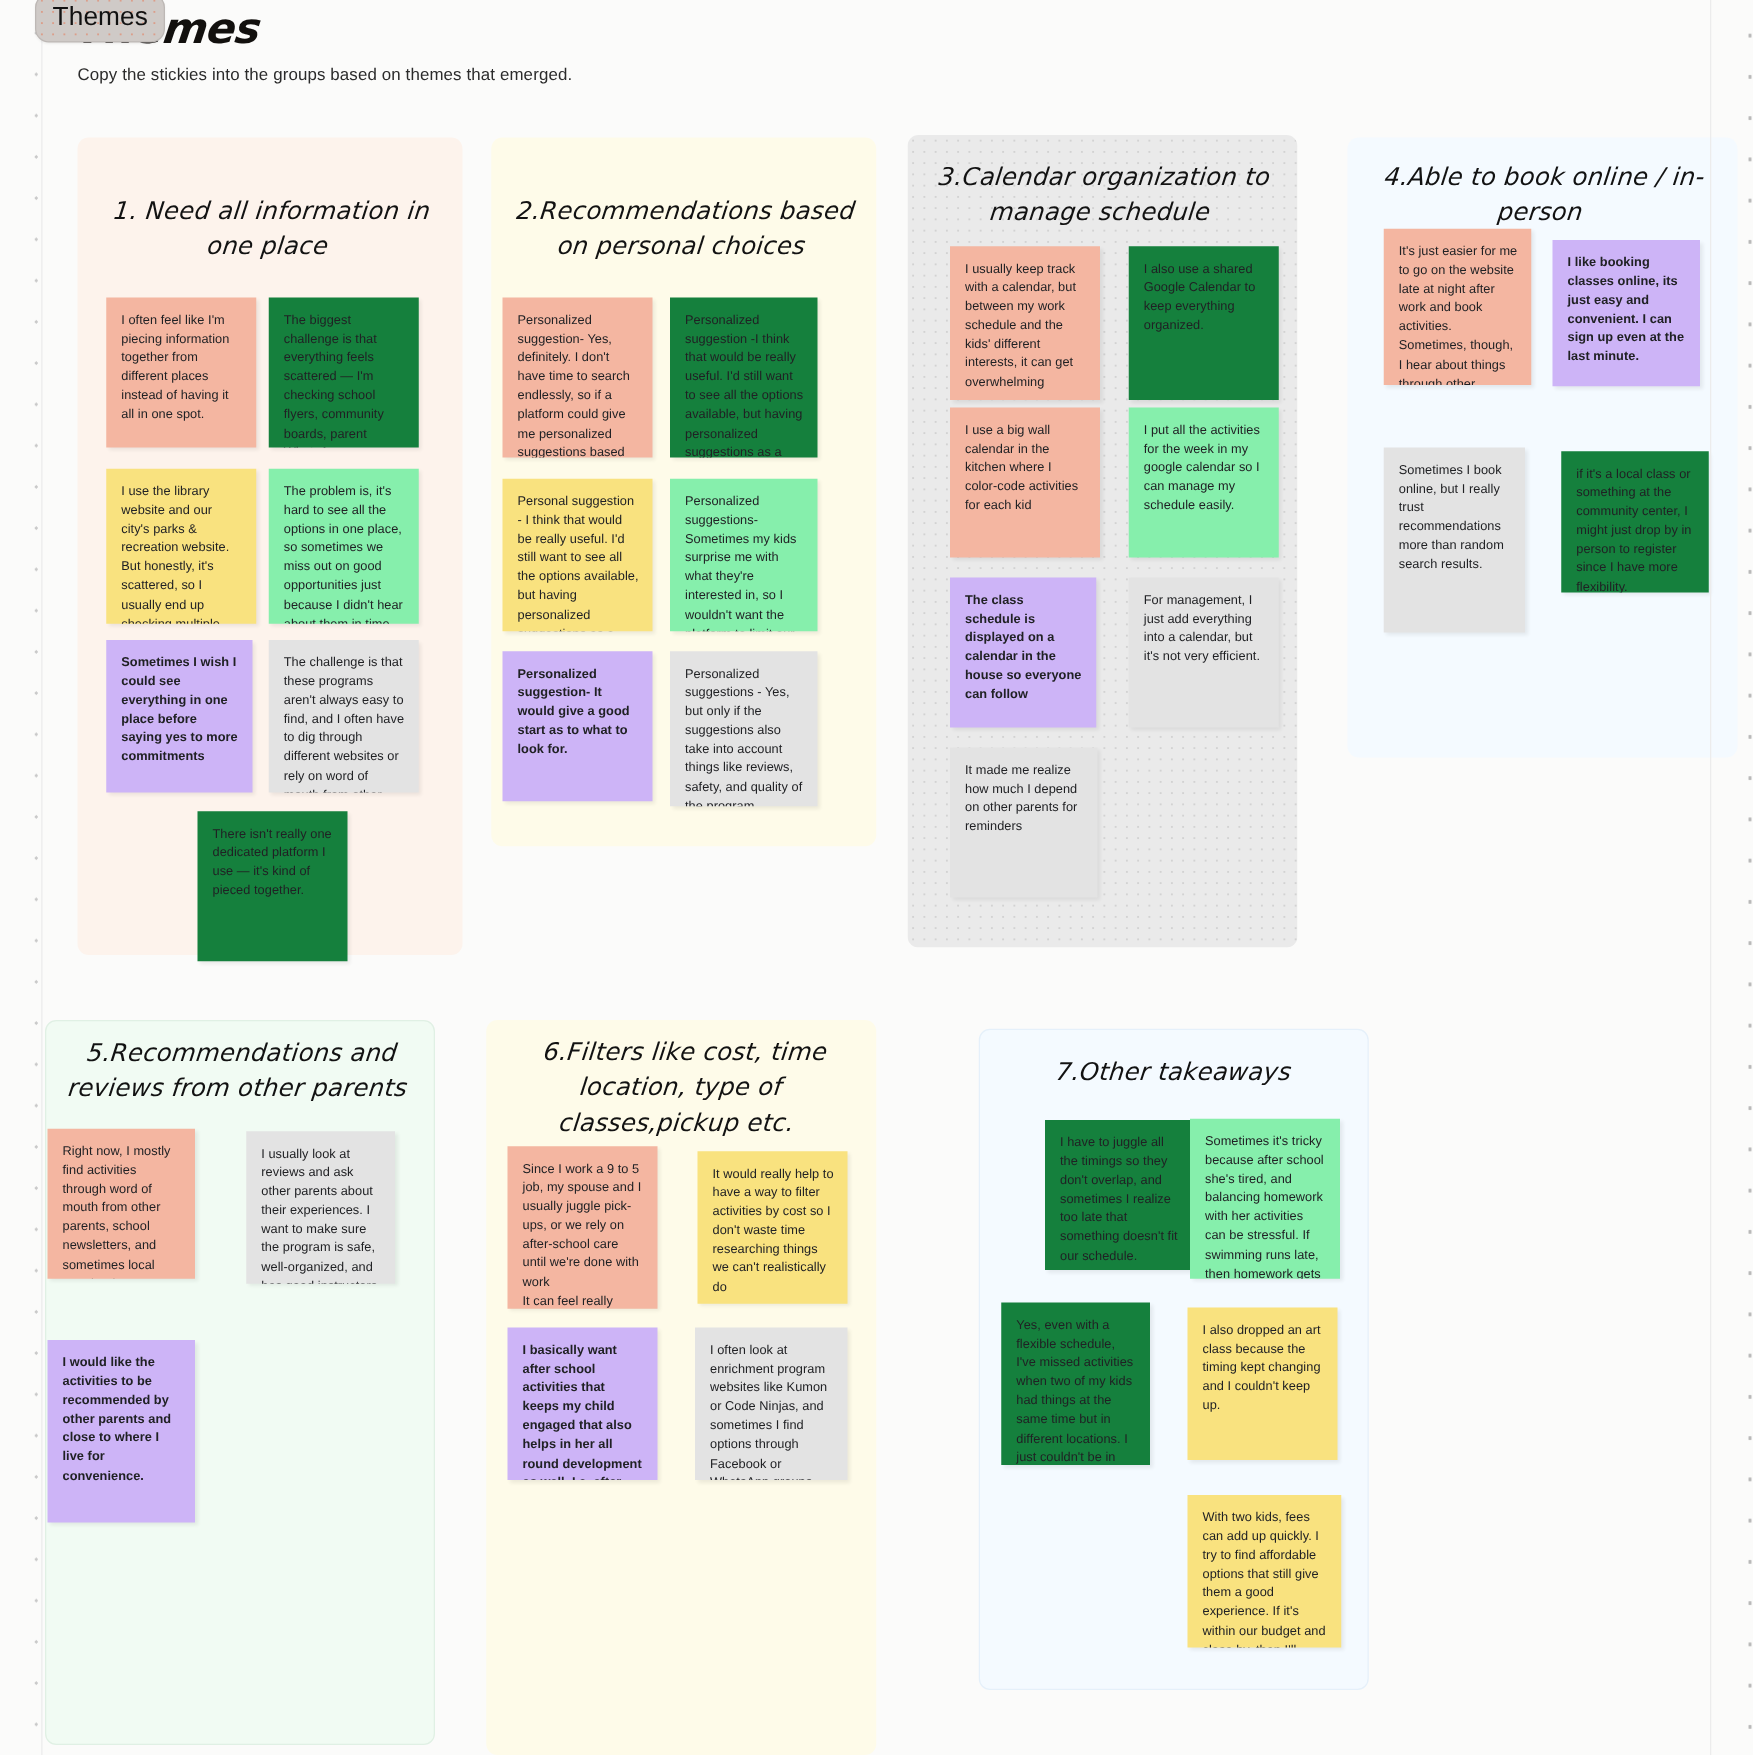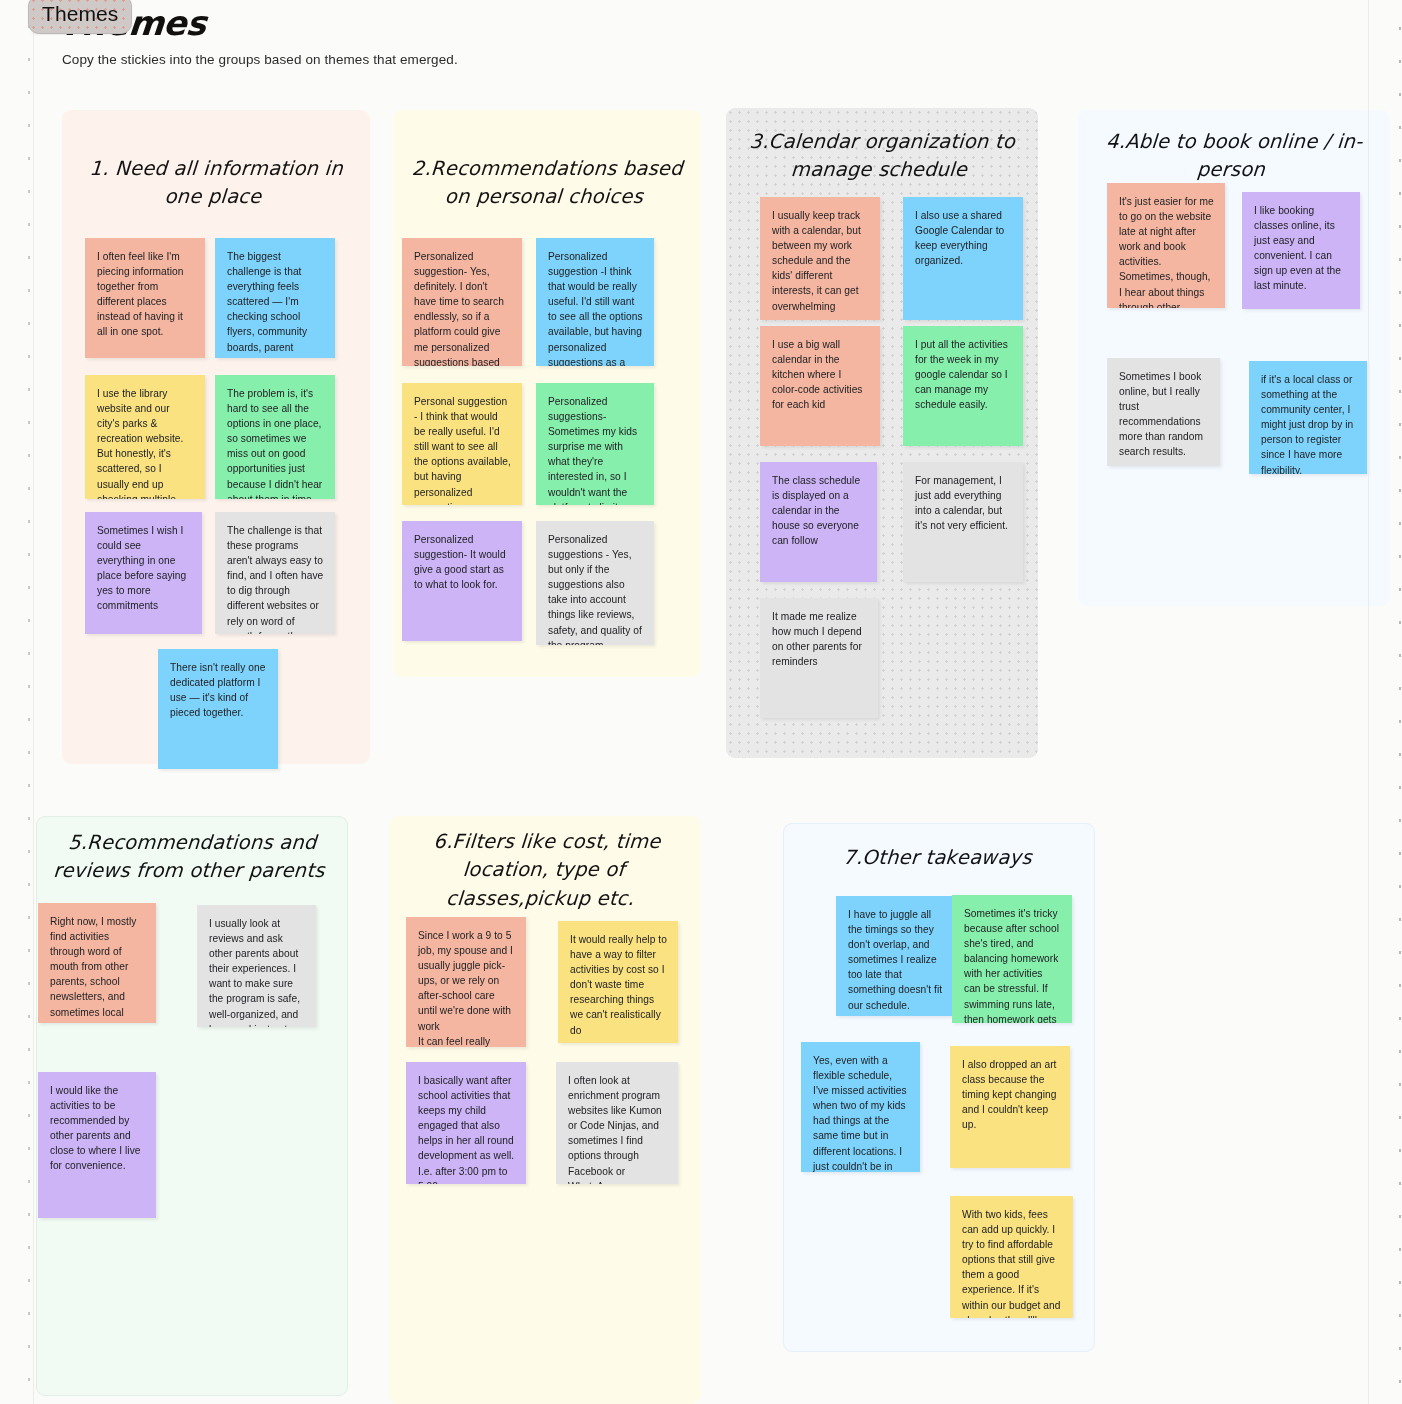--- a/index.html
+++ b/index.html
@@ -111,24 +111,24 @@
     padding: 11px 11px 11px 12px;
     font-size: 10.2px;
     line-height: 1.48;
     color: #202124;
     letter-spacing: 0.05px;
     box-shadow: 2px 2px 3px rgba(0,0,0,0.07);
     word-wrap: break-word;
     overflow: hidden;
   }
   .c-salmon { background: #f4b6a1; }
-  .c-blue   { background: #7dd3fc; }
+  .c-blue   { background: #15803d; }
   .c-yellow { background: #f9e27f; }
   .c-green  { background: #86efac; }
-  .c-purple { background: #cdb4f7; }
+  .c-purple { background: #cdb4f7; font-weight: bold; }
   .c-gray   { background: #e3e3e3; }
 </style>
 </head>
 <body>
 
 <div class="rail left"></div>
 <div class="rail right"></div>
 
 <div class="page-head">
   <div class="page-title">Themes</div>
@@ -166,21 +166,21 @@
 <div class="note c-green" style="left:903px; top:326px; width:120px; height:120px;">I put all the activities for the week in my google calendar so I can manage my schedule easily.</div>
 <div class="note c-purple" style="left:760px; top:462px; width:117px; height:120px;">The class schedule is displayed on a calendar in the house so everyone can follow</div>
 <div class="note c-gray" style="left:903px; top:462px; width:120px; height:120px;">For management, I just add everything into a calendar, but it's not very efficient.</div>
 <div class="note c-gray" style="left:760px; top:598px; width:118px; height:120px;">It made me realize how much I depend on other parents for reminders</div>
 
 <div class="group g4" style="left:1078px; top:110px; width:312px; height:496px;">
   <div class="group-title" style="margin:18px 14px 0 14px;">4.Able to book online / in-person</div>
 </div>
 <div class="note c-salmon" style="left:1107px; top:183px; width:118px; height:125px;"> It's just easier for me to go on the website late at night after work and book activities. Sometimes, though, I hear about things through other parents at school, but if it's not easy to register online, I usually skip it.”</div>
 <div class="note c-purple" style="left:1242px; top:192px; width:118px; height:117px;">I like booking classes online, its just easy and convenient. I can sign up even at the last minute.</div>
-<div class="note c-gray" style="left:1107px; top:358px; width:113px; height:108px;">Sometimes I book online, but I really trust recommendations more than random search results.</div>
+<div class="note c-gray" style="left:1107px; top:358px; width:113px; height:148px;">Sometimes I book online, but I really trust recommendations more than random search results.</div>
 <div class="note c-blue" style="left:1249px; top:361px; width:118px; height:113px;">if it's a local class or something at the community center, I might just drop by in person to register since I have more flexibility.</div>
 
 <div class="group g5" style="left:36px; top:816px; width:312px; height:580px;">
   <div class="group-title" style="margin:12px 8px 0 8px;">5.Recommendations and reviews from other parents</div>
 </div>
 <div class="note c-salmon" style="left:38px; top:903px; width:118px; height:120px;">Right now, I mostly find activities through word of mouth from other parents, school newsletters, and sometimes local Facebook groups</div>
 <div class="note c-gray" style="left:197px; top:905px; width:119px; height:122px;">I usually look at reviews and ask other parents about their experiences. I want to make sure the program is safe, well-organized, and has good instructors before I commit</div>
 <div class="note c-purple" style="left:38px; top:1072px; width:118px; height:146px;">I would like the activities to be recommended by other parents and close to where I live for convenience.</div>
 
 <div class="group g6" style="left:389px; top:816px; width:312px; height:588px;">

